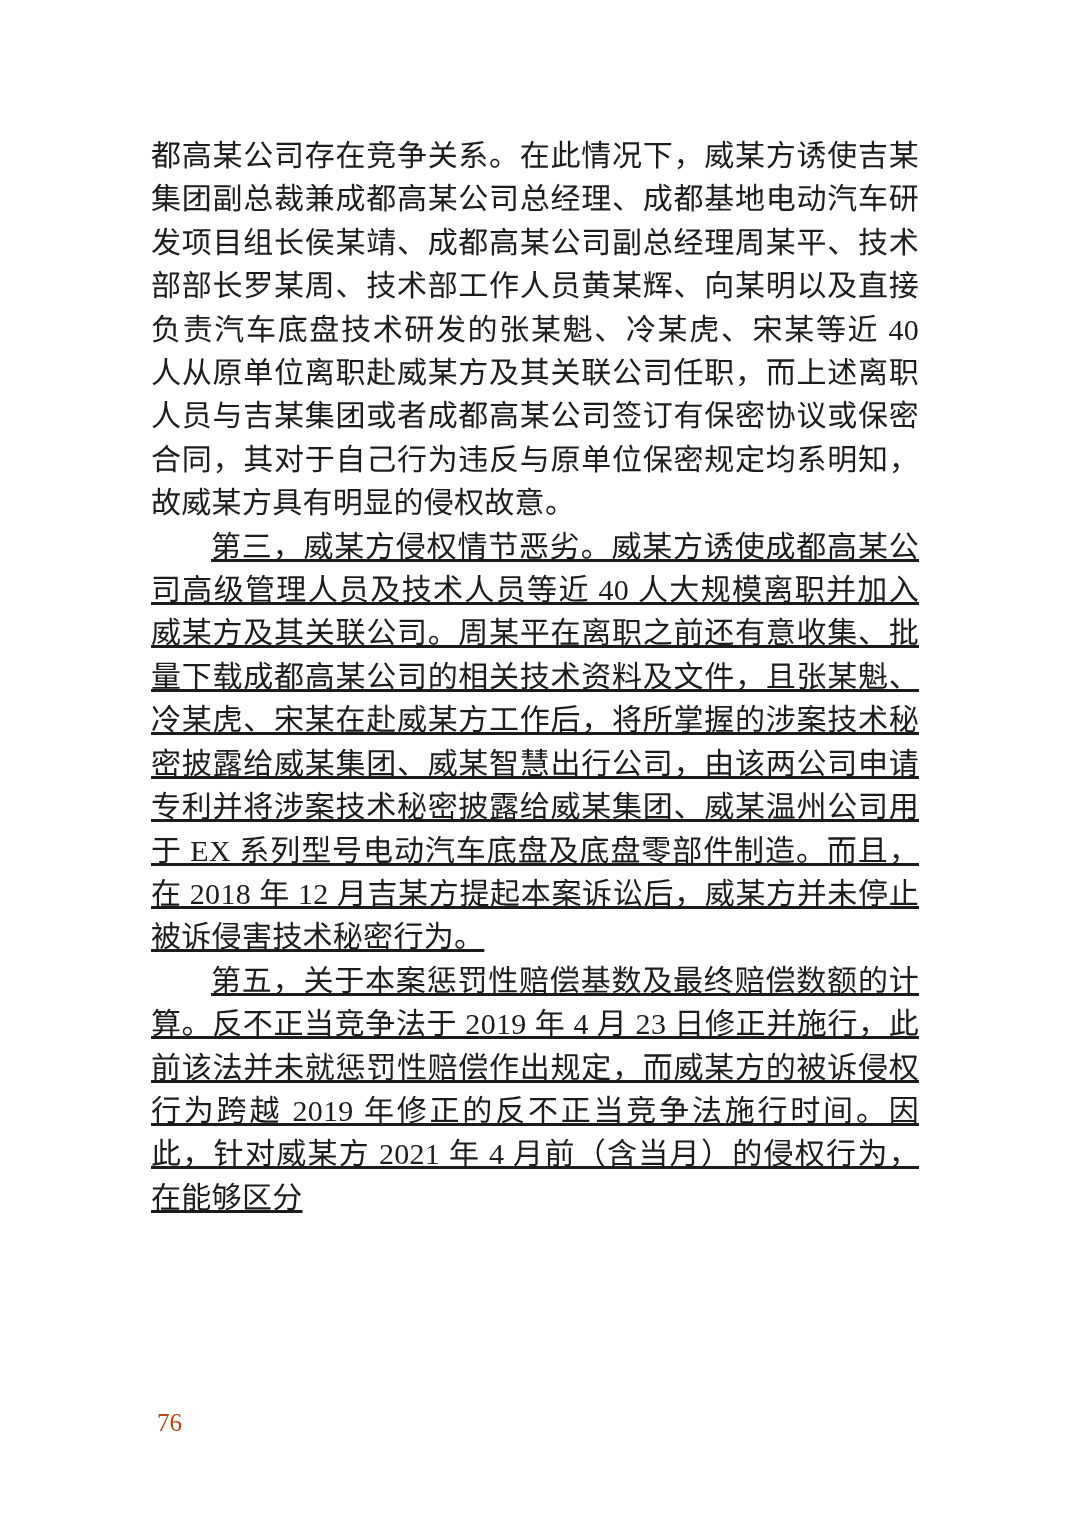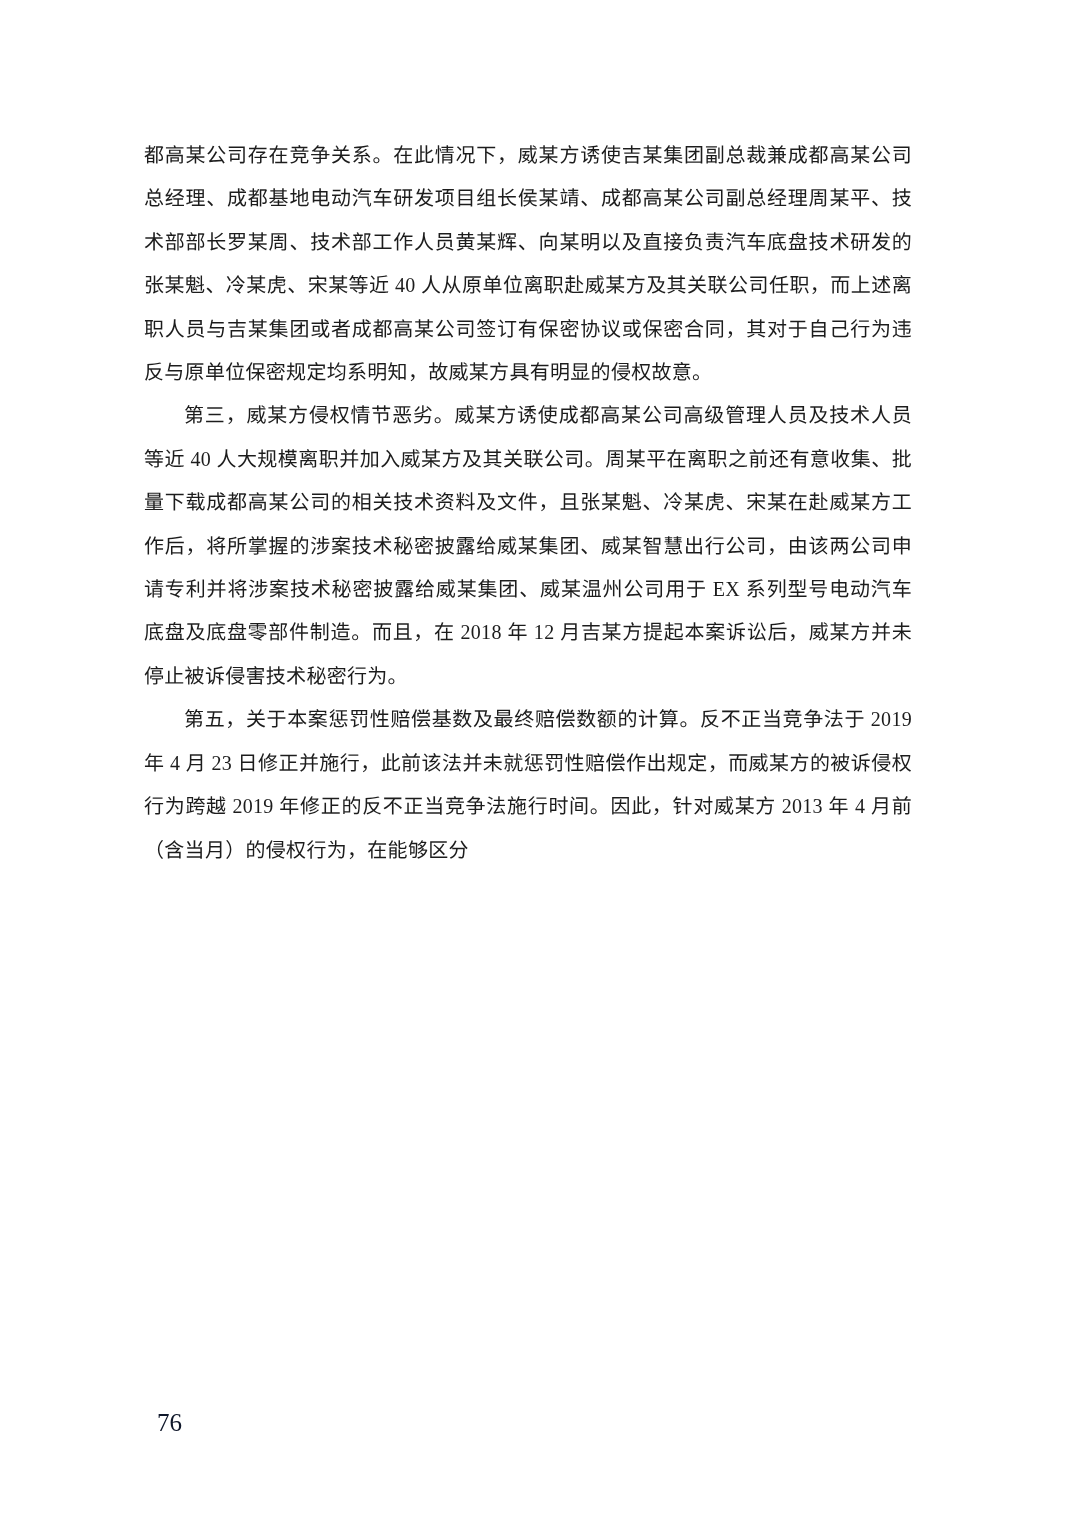--- a/index.html
+++ b/index.html
@@ -15,50 +15,51 @@
     color: #1f1f1f;
     overflow: hidden;
   }
   .page {
     position: absolute;
     inset: 0;
     background: #ffffff;
   }
   .text-block {
     position: absolute;
-    left: 144px;
+    left: 151px;
     top: 134px;
     width: 768px;
-    font-size: 20px;
+    font-size: 30px;
     line-height: 43.4px;
     text-align: justify;
     letter-spacing: 0.3px;
     color: #1c1c1c;
   }
   .para {
     margin: 0;
     padding: 0;
     word-break: break-all;
   }
   .para.indent {
     text-indent: 2em;
+    text-decoration: underline;
   }
   .page-number {
     position: absolute;
     left: 157px;
     top: 1408px;
     font-size: 25px;
     line-height: 1.2;
-    color: #0f172a;
+    color: #c2410c;
     font-family: "Liberation Serif", "DejaVu Serif", serif;
   }
 </style>
 </head>
 <body>
 
 <div class="page">
   <div class="text-block">
     <p class="para no-indent">都高某公司存在竞争关系。在此情况下，威某方诱使吉某集团副总裁兼成都高某公司总经理、成都基地电动汽车研发项目组长侯某靖、成都高某公司副总经理周某平、技术部部长罗某周、技术部工作人员黄某辉、向某明以及直接负责汽车底盘技术研发的张某魁、冷某虎、宋某等近 40 人从原单位离职赴威某方及其关联公司任职，而上述离职人员与吉某集团或者成都高某公司签订有保密协议或保密合同，其对于自己行为违反与原单位保密规定均系明知，故威某方具有明显的侵权故意。</p>
     <p class="para indent">第三，威某方侵权情节恶劣。威某方诱使成都高某公司高级管理人员及技术人员等近 40 人大规模离职并加入威某方及其关联公司。周某平在离职之前还有意收集、批量下载成都高某公司的相关技术资料及文件，且张某魁、冷某虎、宋某在赴威某方工作后，将所掌握的涉案技术秘密披露给威某集团、威某智慧出行公司，由该两公司申请专利并将涉案技术秘密披露给威某集团、威某温州公司用于 EX 系列型号电动汽车底盘及底盘零部件制造。而且，在 2018 年 12 月吉某方提起本案诉讼后，威某方并未停止被诉侵害技术秘密行为。</p>
-    <p class="para indent">第五，关于本案惩罚性赔偿基数及最终赔偿数额的计算。反不正当竞争法于 2019 年 4 月 23 日修正并施行，此前该法并未就惩罚性赔偿作出规定，而威某方的被诉侵权行为跨越 2019 年修正的反不正当竞争法施行时间。因此，针对威某方 2013 年 4 月前（含当月）的侵权行为，在能够区分</p>
+    <p class="para indent">第五，关于本案惩罚性赔偿基数及最终赔偿数额的计算。反不正当竞争法于 2019 年 4 月 23 日修正并施行，此前该法并未就惩罚性赔偿作出规定，而威某方的被诉侵权行为跨越 2019 年修正的反不正当竞争法施行时间。因此，针对威某方 2021 年 4 月前（含当月）的侵权行为，在能够区分</p>
   </div>
   <div class="page-number">76</div>
 </div>
 
 </body></html>

